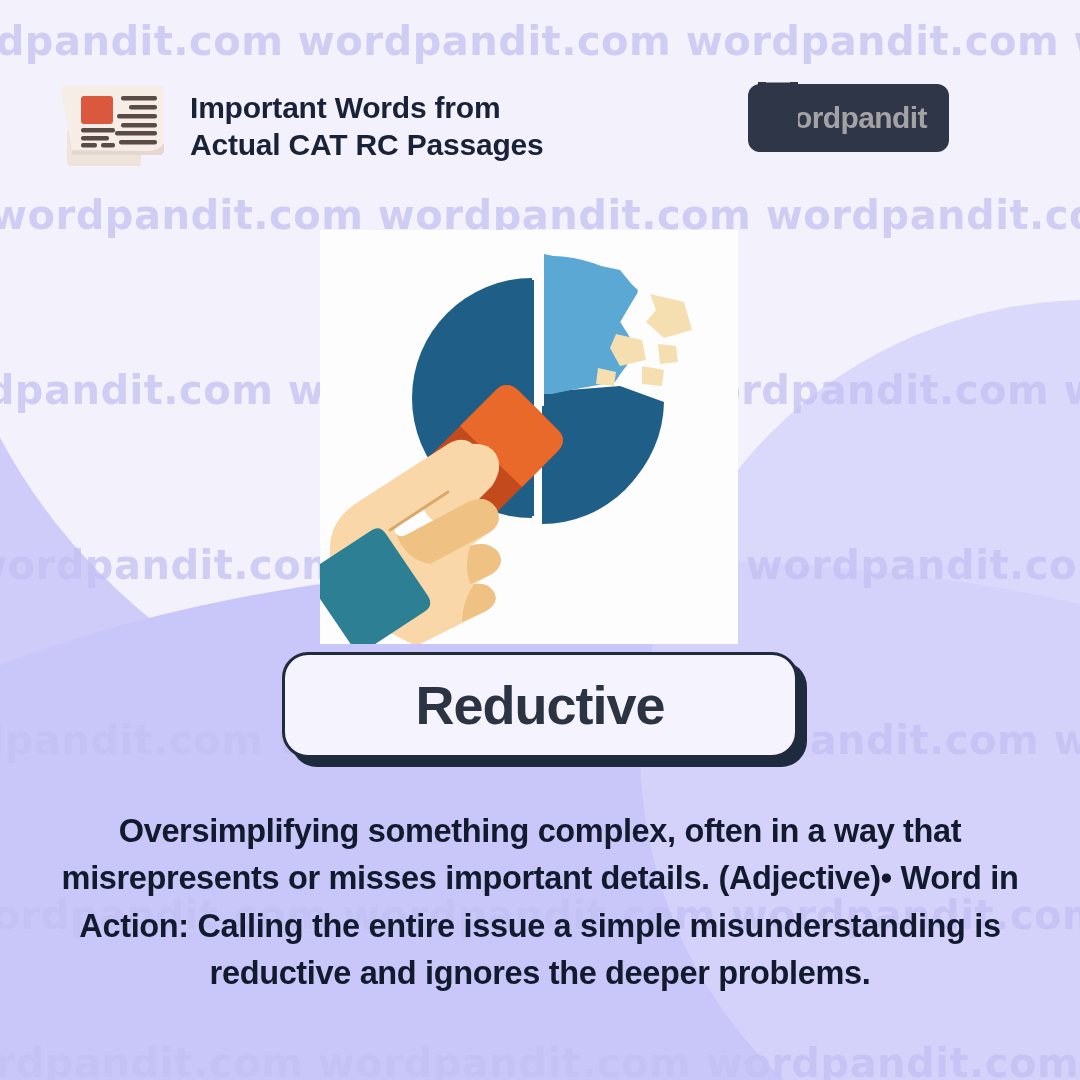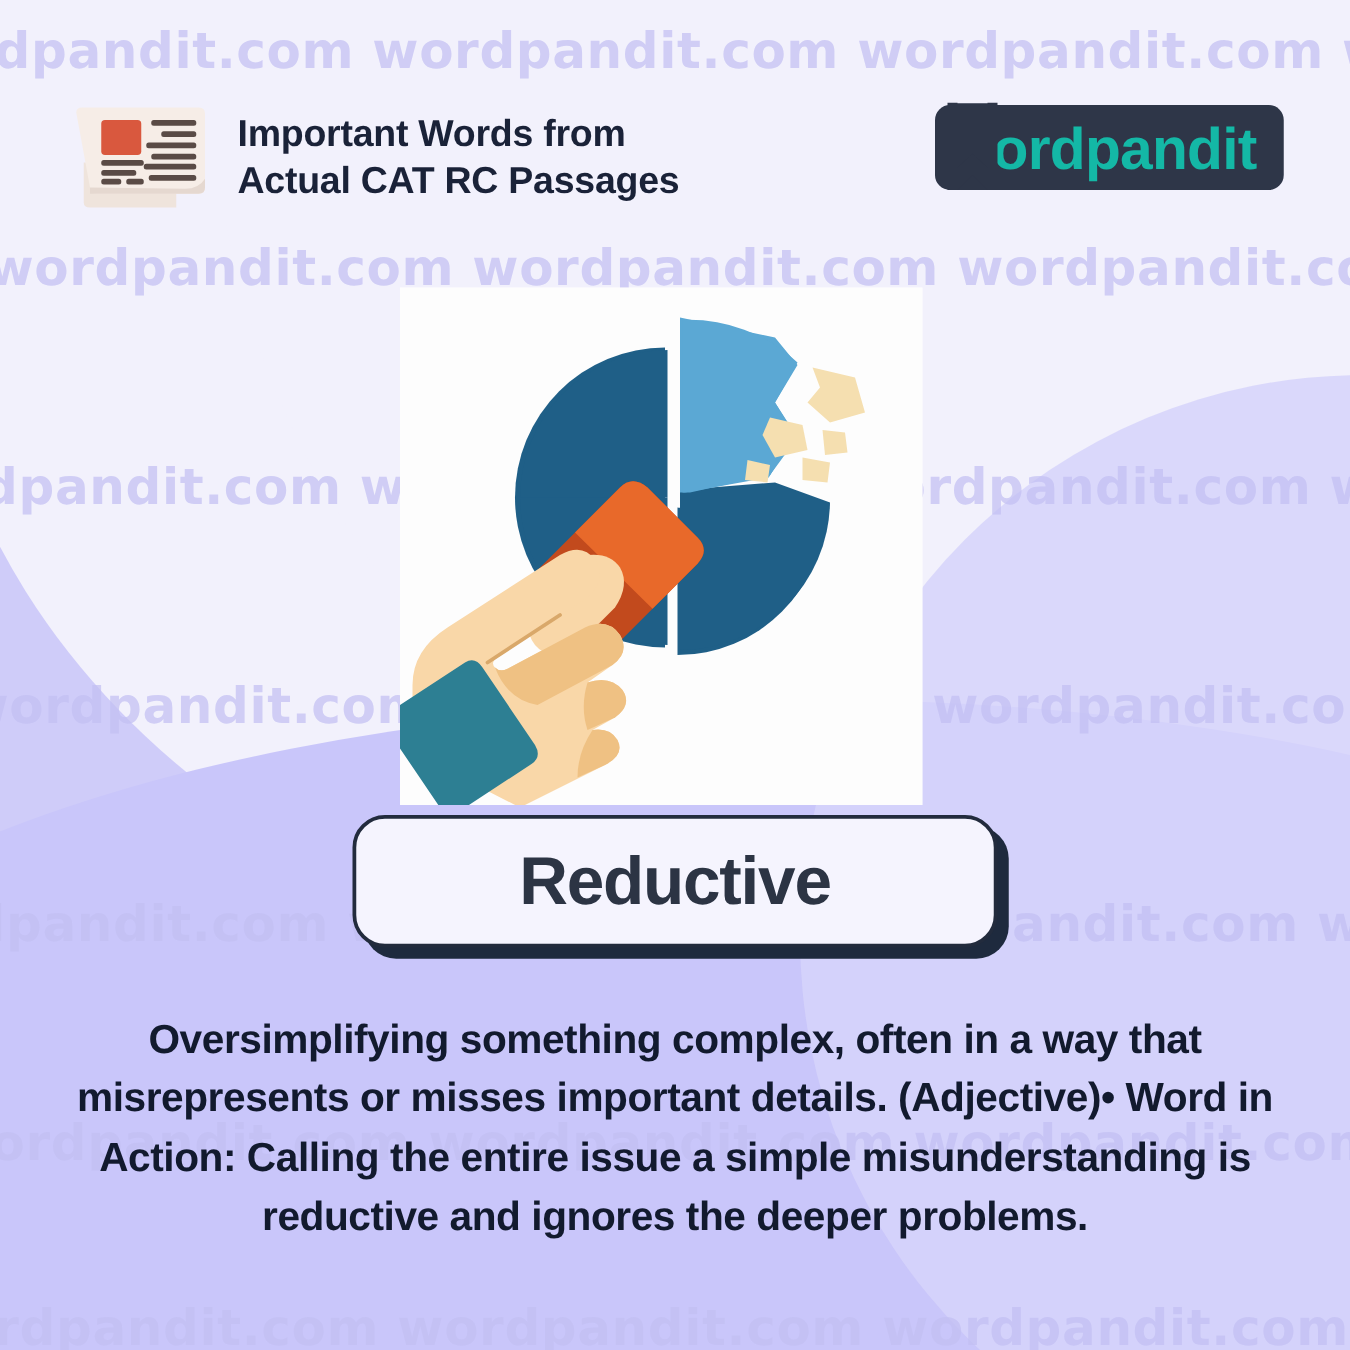--- a/index.html
+++ b/index.html
@@ -79,22 +79,22 @@
     height:68px;
     background:#2E3648;
     border-radius:12px;
     display:flex;align-items:center;
     padding:0 22px 0 8px;
   }
   .brand-bookmark{
     width:44px;height:70px;position:relative;margin-top:-2px;margin-right:-4px;flex:0 0 auto;
   }
   .brand-text{
-    color:#14b8a6;
-    font-size:47px;
+    color:#a3a3a3;
+    font-size:30px;
     font-weight:800;
     letter-spacing:-.6px;
     font-family:"Liberation Sans",sans-serif;
     margin-left:-2px;
   }
 
   
   .art-panel{
     position:absolute;left:320px;top:230px;
     width:418px;height:414px;

